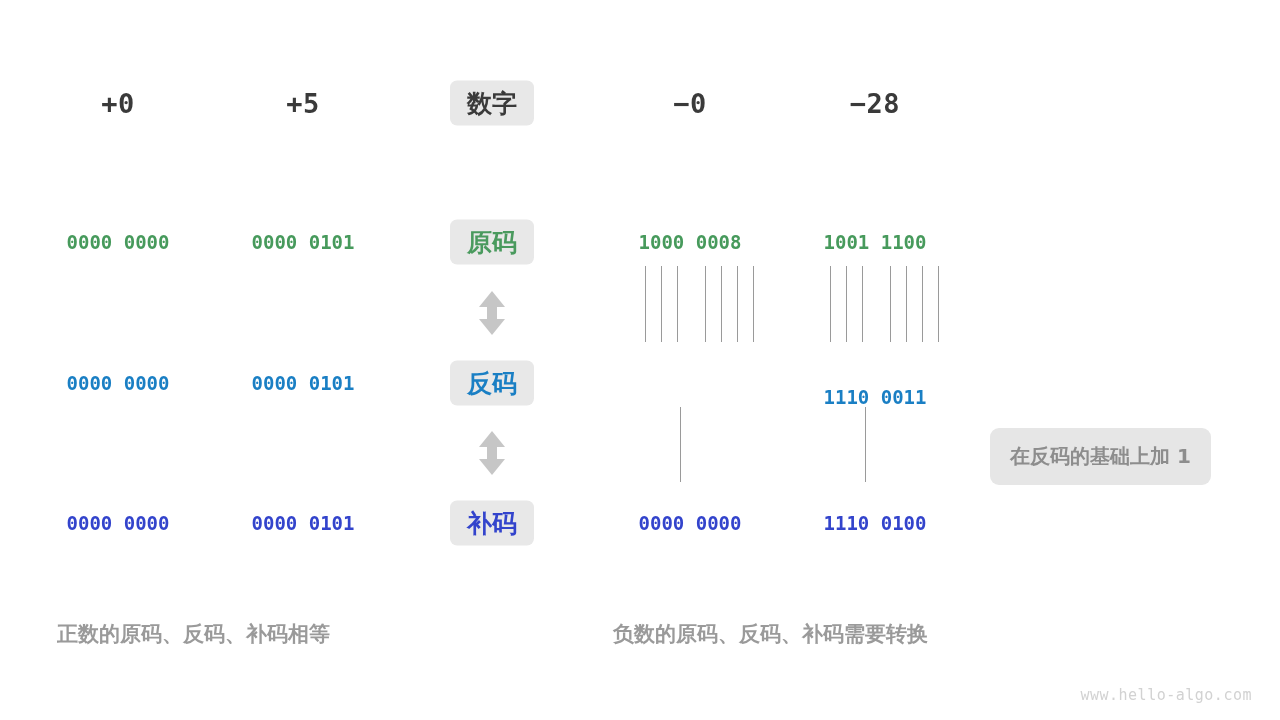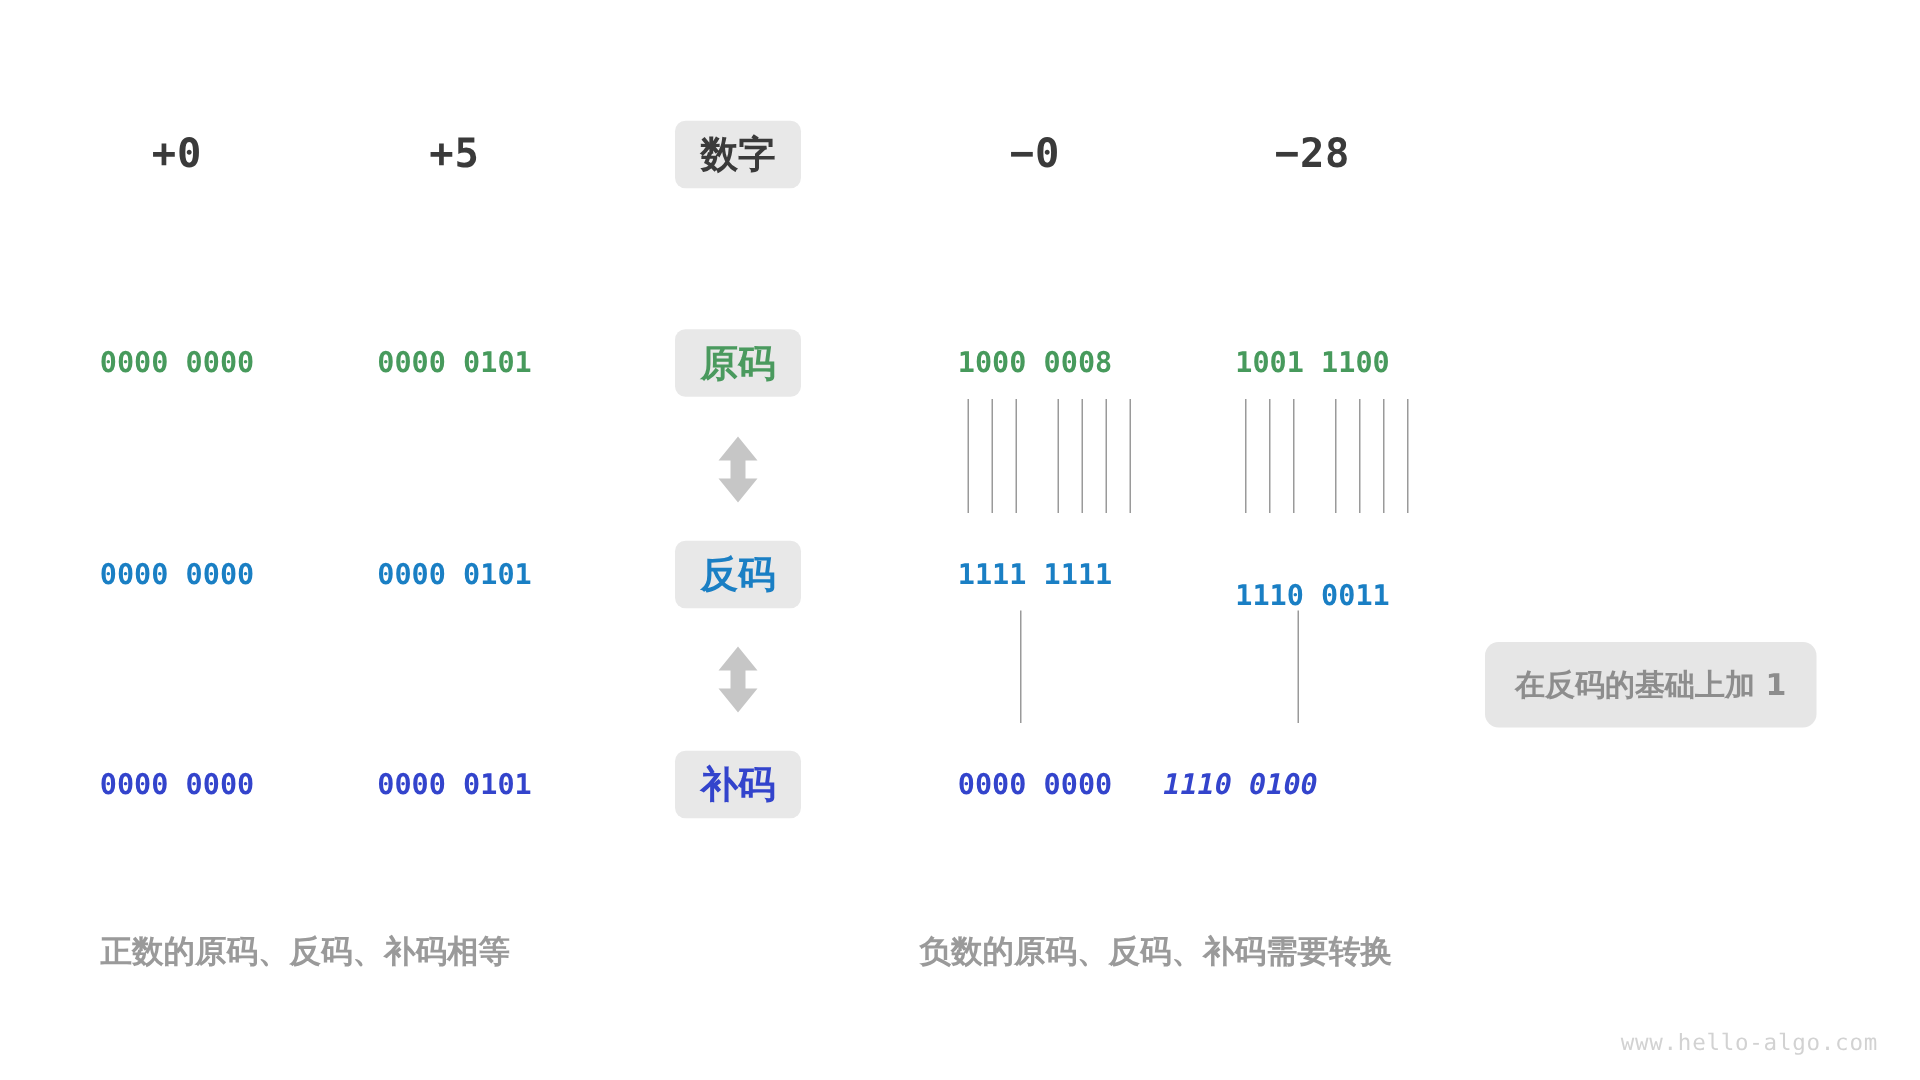--- a/index.html
+++ b/index.html
@@ -147,35 +147,34 @@
   <div class="cell binval v-green" style="left:875px; top:242px;">1001 1100</div>
 
   <div class="cell binval v-blue" style="left:118px; top:383px;">0000 0000</div>
 
   <div class="cell binval v-blue" style="left:303px; top:383px;">0000 0101</div>
 
   <div class="cell" style="left:492px; top:383px;text-align:center;">
     <span class="badge badge-blue">反码</span>
   </div>
 
-  <div class="cell binval v-blue" style="left:690px; top:383px;">1111 1111</div>
 
   <div class="cell binval v-blue" style="left:875px; top:397px;">1110 0011</div>
 
   <div class="cell binval v-indigo" style="left:118px; top:523px;">0000 0000</div>
 
   <div class="cell binval v-indigo" style="left:303px; top:523px;">0000 0101</div>
 
   <div class="cell" style="left:492px; top:523px;">
     <span class="badge badge-indigo">补码</span>
   </div>
 
   <div class="cell binval v-indigo" style="left:690px; top:523px;">0000 0000</div>
 
-  <div class="cell binval v-indigo" style="left:827px; top:523px;font-style:italic;">1110 0100</div>
+  <div class="cell binval v-indigo" style="left:875px; top:523px;">1110 0100</div>
 
   <div class="conn-group" style="left:690px; top:266px; height:76px; width:140px;">
     <span class="conn-line" style="left:25px;  height:76px;"></span>
     <span class="conn-line" style="left:41px;  height:76px;"></span>
     <span class="conn-line" style="left:57px;  height:76px;"></span>
     <span class="conn-line" style="left:85px;  height:76px;"></span>
     <span class="conn-line" style="left:101px; height:76px;"></span>
     <span class="conn-line" style="left:117px; height:76px;"></span>
     <span class="conn-line" style="left:133px; height:76px;"></span>
   </div>
@@ -206,19 +205,19 @@
 
   <div class="darrow" style="left:492px; top:453px;">
     <svg viewBox="0 0 34 46" width="34" height="46" aria-hidden="true">
       <path d="M17 1 L30 17 L22 17 L22 29 L30 29 L17 45 L4 29 L12 29 L12 17 L4 17 Z" fill="#c6c6c6"></path>
     </svg>
   </div>
 
 
   <div class="note" style="left:990px; top:428px;">在反码的基础上加  1</div>
 
-  <div class="caption" style="left:67px; top:620px;text-align:center;">正数的原码、反码、补码相等</div>
+  <div class="caption" style="left:57px; top:620px;text-align:center;">正数的原码、反码、补码相等</div>
 
   <div class="caption" style="left:613px; top:620px;">负数的原码、反码、补码需要转换</div>
 
   <div class="watermark">www.hello-algo.com</div>
 
 </div>
 
 </body></html>

